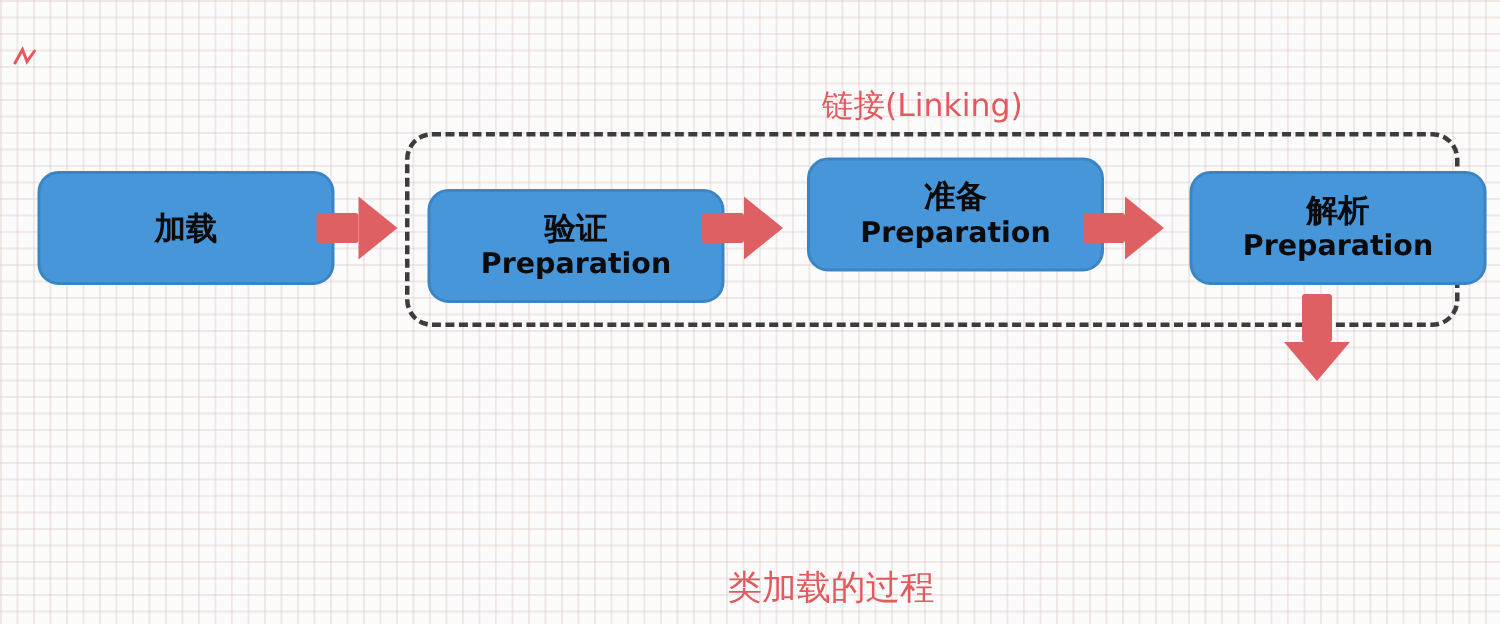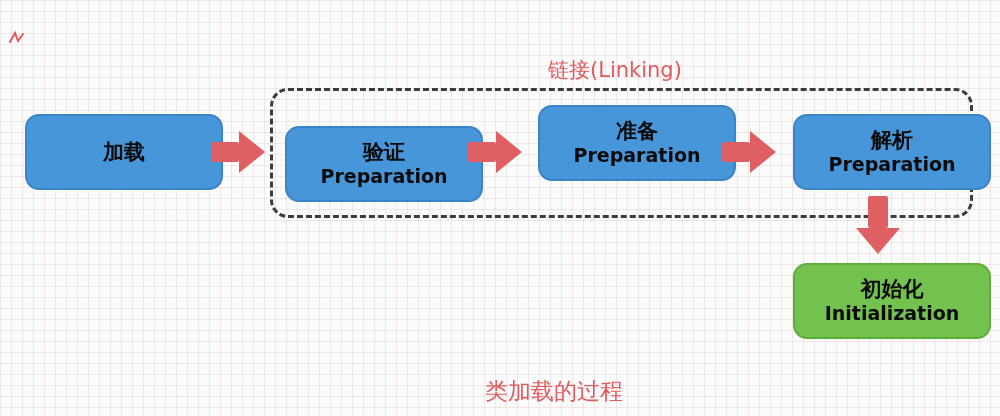--- a/index.html
+++ b/index.html
@@ -160,20 +160,16 @@
   <div class="node blue node-resolution">
     <span class="zh">解析</span>
     <span class="en">Preparation</span>
   </div>
 
   <div class="arrow-down">
     <span class="shaft"></span>
     <span class="head"></span>
   </div>
 
-  <div class="node green node-initialization">
-    <span class="zh">初始化</span>
-    <span class="en">Initialization</span>
-  </div>
 
   <div class="caption">类加载的过程</div>
 
 </div>
 
 </body></html>

